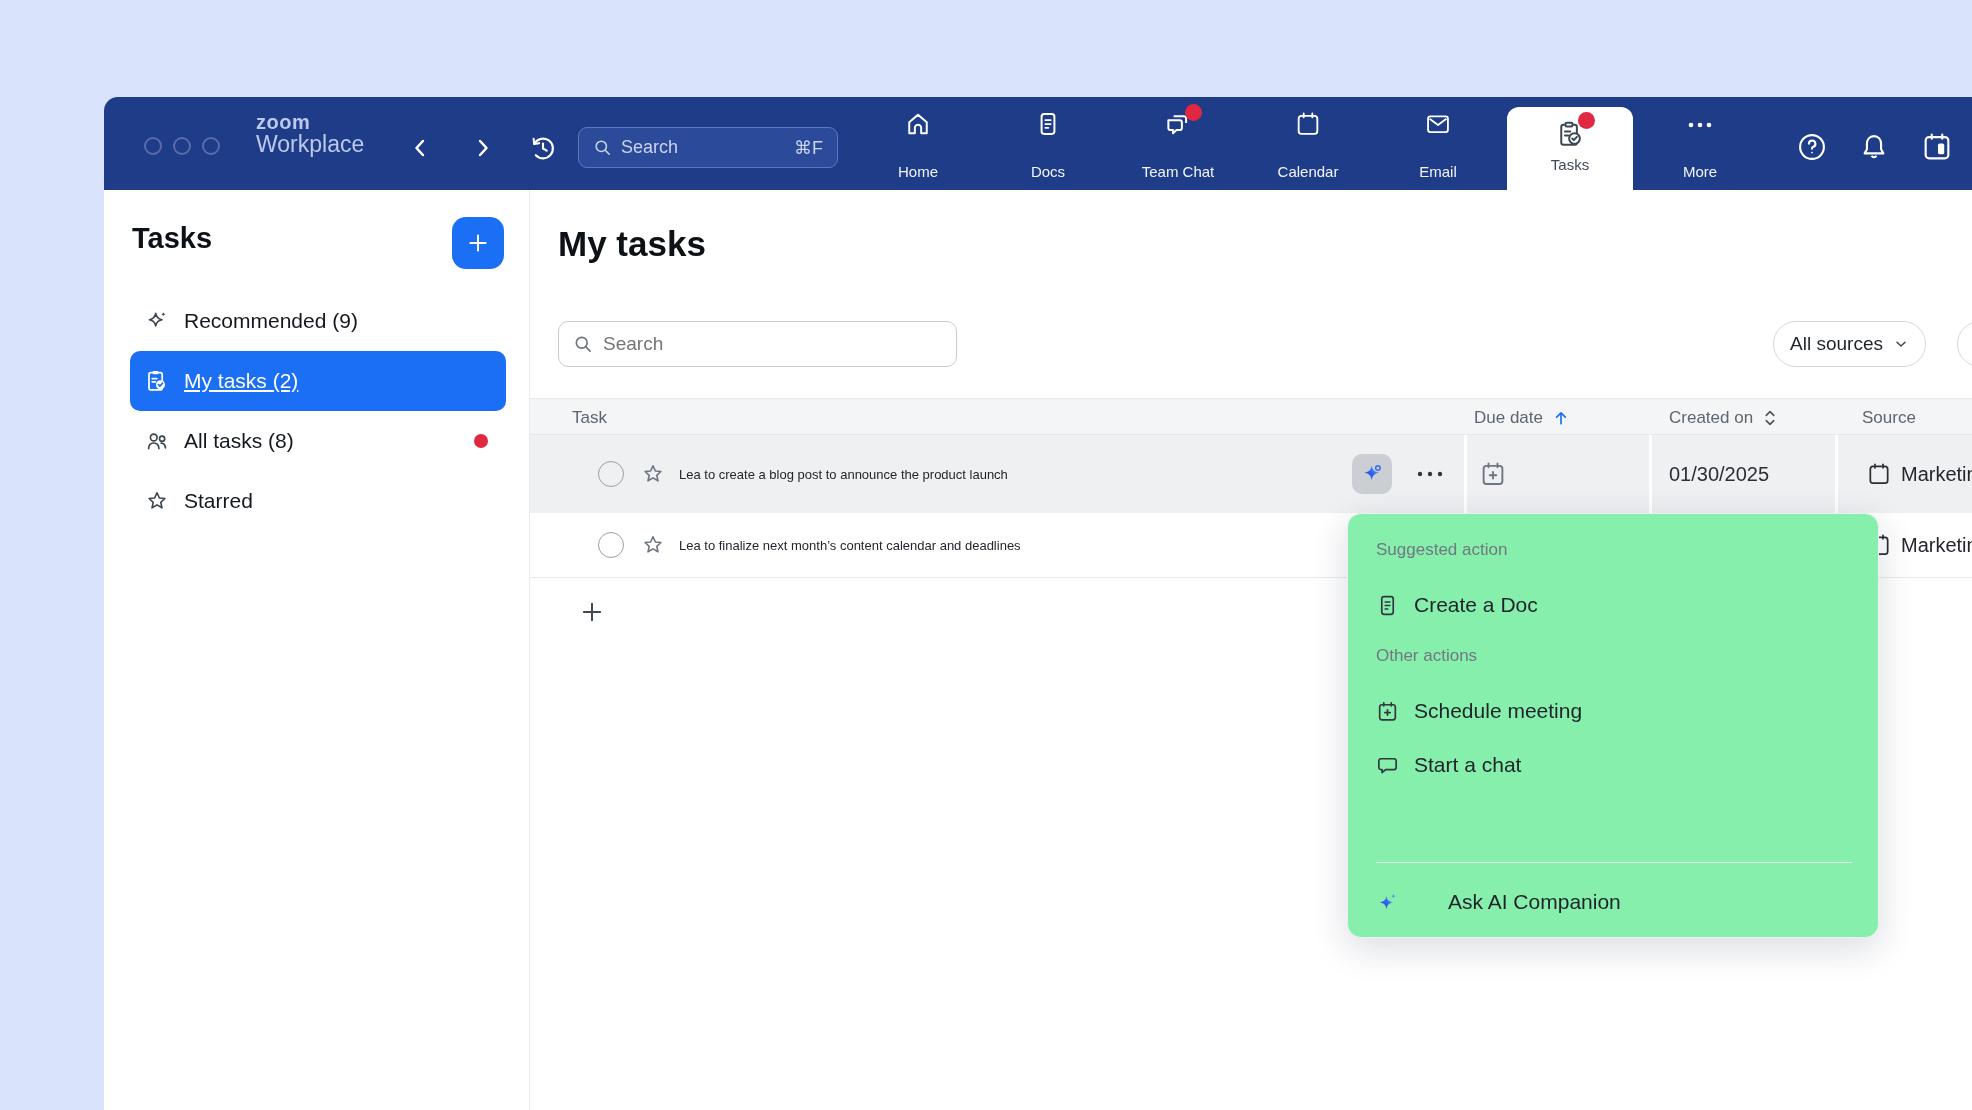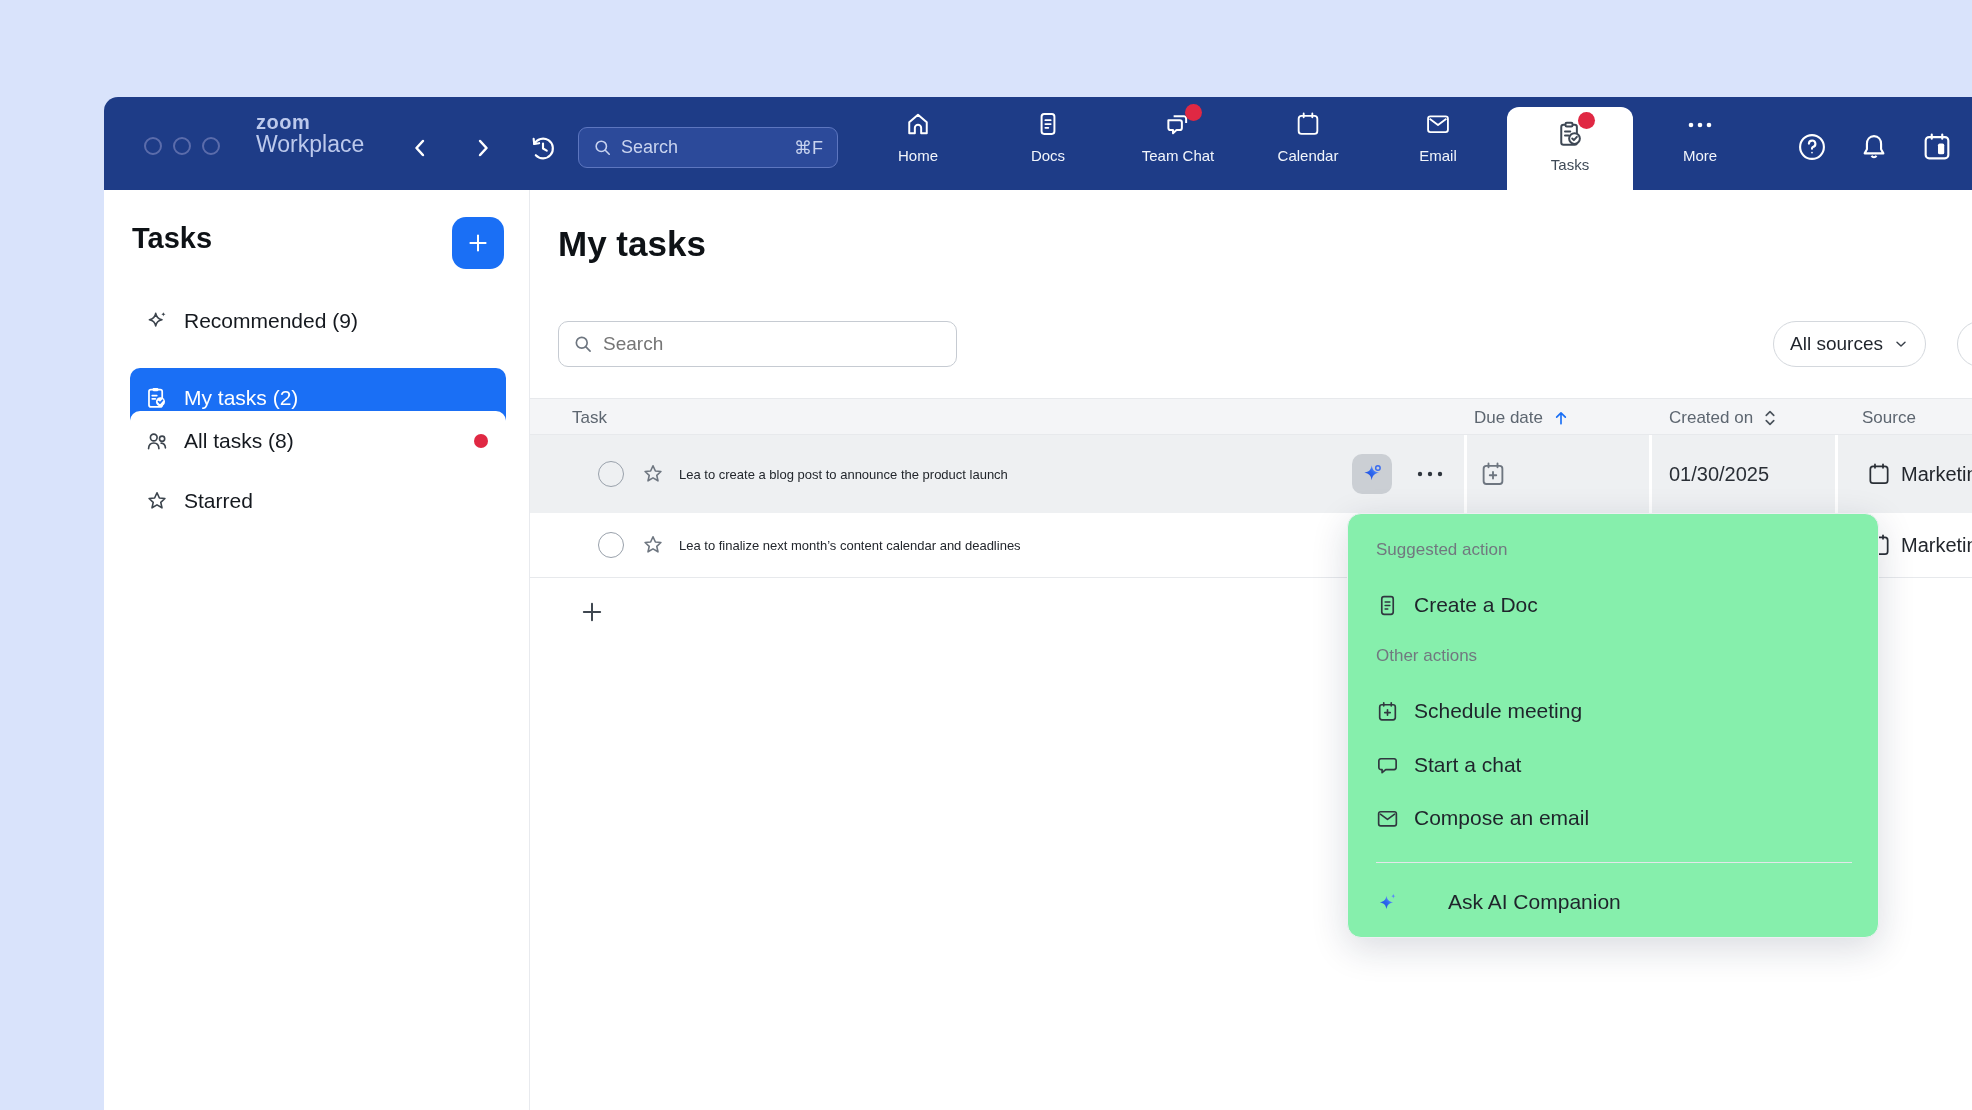--- a/index.html
+++ b/index.html
@@ -14,21 +14,21 @@
   .tl { width:18px; height:18px; border-radius:50%; border:2px solid #5b6cab; }
   .brand { position:absolute; left:152px; top:16px; color:#bcc9ec; }
   .brand-top { font-size:20px; font-weight:700; letter-spacing:.5px; line-height:18px; }
   .brand-bottom { font-size:23px; font-weight:500; line-height:26px; }
   .nav-btn { position:absolute; background:none; border:none; color:#fff; cursor:pointer; }
   .nav-search { position:absolute; left:474px; top:30px; width:260px; height:41px; border-radius:9px; background:#2c4a9a; border:1px solid #5d76bf; display:flex; align-items:center; padding:0 14px; color:#c9d4ef; font-size:18px; cursor:text; }
   .nav-search .stext { margin-left:9px; flex:1; }
   .nav-search .short { color:#c9d4ef; }
   .navitem { position:absolute; top:13px; width:110px; text-align:center; color:#f2f5fb; cursor:pointer; background:none; border:none; }
   .navitem .nicon { position:relative; display:inline-block; height:30px; }
-  .navitem .nlabel { display:block; font-size:15px; margin-top:4px; color:#f2f5fb; }
+  .navitem .nlabel { display:block; font-size:15px; margin-top:20px; color:#f2f5fb; }
   .tasks-tab { position:absolute; left:1403px; top:10px; width:126px; height:83px; background:#fff; border-radius:12px 12px 0 0; text-align:center; cursor:pointer; }
   .tasks-tab .nicon { position:relative; display:inline-block; height:30px; margin-top:12px; color:#3d4754; }
   .tasks-tab .nlabel { display:block; font-size:15px; color:#3f4a57; margin-top:3px; }
   .dot { position:absolute; width:17px; height:17px; border-radius:50%; background:#e02843; }
 
   
   .content { position:absolute; left:0; top:93px; width:100%; height:920px; background:#fff; border-radius:14px 0 0 0; }
 
   
   .sidebar { position:absolute; left:0; top:0; width:426px; height:100%; border-right:1px solid #e8eaee; background:#fff; }
@@ -243,21 +243,21 @@
         <button class="sb-item" style="top:101px;">
           <span class="ico">
             <svg width="26" height="26" viewBox="0 0 24 24" fill="none" stroke="currentColor" stroke-width="1.5" stroke-linejoin="round">
               <path d="M10.8 5 C11.4 8.6 13 10.2 16.6 10.8 C13 11.4 11.4 13 10.8 16.6 C10.2 13 8.6 11.4 5 10.8 C8.6 10.2 10.2 8.6 10.8 5 Z"></path>
               <path d="M17.9 3.6 C18.1 4.9 18.7 5.5 20 5.7 C18.7 5.9 18.1 6.5 17.9 7.8 C17.7 6.5 17.1 5.9 15.8 5.7 C17.1 5.5 17.7 4.9 17.9 3.6 Z" fill="currentColor" stroke="none"></path>
             </svg>
           </span>
           <span class="lbl">Recommended (9)</span>
         </button>
 
-        <button class="sb-item selected" style="top:178px;">
+        <button class="sb-item selected" style="top:161px;text-decoration:underline;">
           <span class="ico">
             <svg width="26" height="26" viewBox="0 0 24 24" fill="none" stroke="#fff" stroke-width="1.6" stroke-linecap="round">
               <rect x="4.6" y="4.2" width="12.2" height="16" rx="1.8"></rect>
               <rect x="7.9" y="2.8" width="5.4" height="2.9" rx="1" fill="#fff" stroke="none"></rect>
               <path d="M7.6 9.7 H11.8 M7.6 12.8 H10.4"></path>
               <circle cx="15.2" cy="15.4" r="4.2" fill="#fff" stroke="none"></circle>
               <path d="M13.4 15.4 L14.7 16.7 L17.1 14.1" stroke="#1a6ff5" stroke-linejoin="round"></path>
             </svg>
           </span>
           <span class="lbl">My tasks (2)</span>
@@ -451,29 +451,20 @@
 
         <button class="pp-item" style="top:229px;">
           <span class="ico">
             <svg width="25" height="25" viewBox="0 0 24 24" fill="none" stroke="currentColor" stroke-width="1.6" stroke-linejoin="round">
                 <path d="M5.6 5.5 H18.4 A1.9 1.9 0 0 1 20.3 7.4 V14 A1.9 1.9 0 0 1 18.4 15.9 H10.3 L6.8 18.9 V15.9 H5.6 A1.9 1.9 0 0 1 3.7 14 V7.4 A1.9 1.9 0 0 1 5.6 5.5 Z"></path>
               </svg>
           </span>
           <span>Start a chat</span>
         </button>
 
-        <button class="pp-item" style="top:282px;">
-          <span class="ico">
-            <svg width="25" height="25" viewBox="0 0 24 24" fill="none" stroke="currentColor" stroke-width="1.6" stroke-linejoin="round">
-                <rect x="3.5" y="5.5" width="17" height="13.5" rx="2"></rect>
-                <path d="M4.8 7.5 L12 12.8 L19.2 7.5"></path>
-              </svg>
-          </span>
-          <span>Compose an email</span>
-        </button>
 
         <div class="pp-div" style="top:348px;"></div>
 
         <button class="pp-item" style="top:366px;gap:48px;">
           <span class="ico">
             <svg width="26" height="26" viewBox="0 0 24 24">
               <defs>
                 <linearGradient id="aiGrad2" x1="0" y1="1" x2="1" y2="0">
                   <stop offset="0" stop-color="#1b3fd6"></stop>
                     <stop offset=".55" stop-color="#2f6bf0"></stop>

